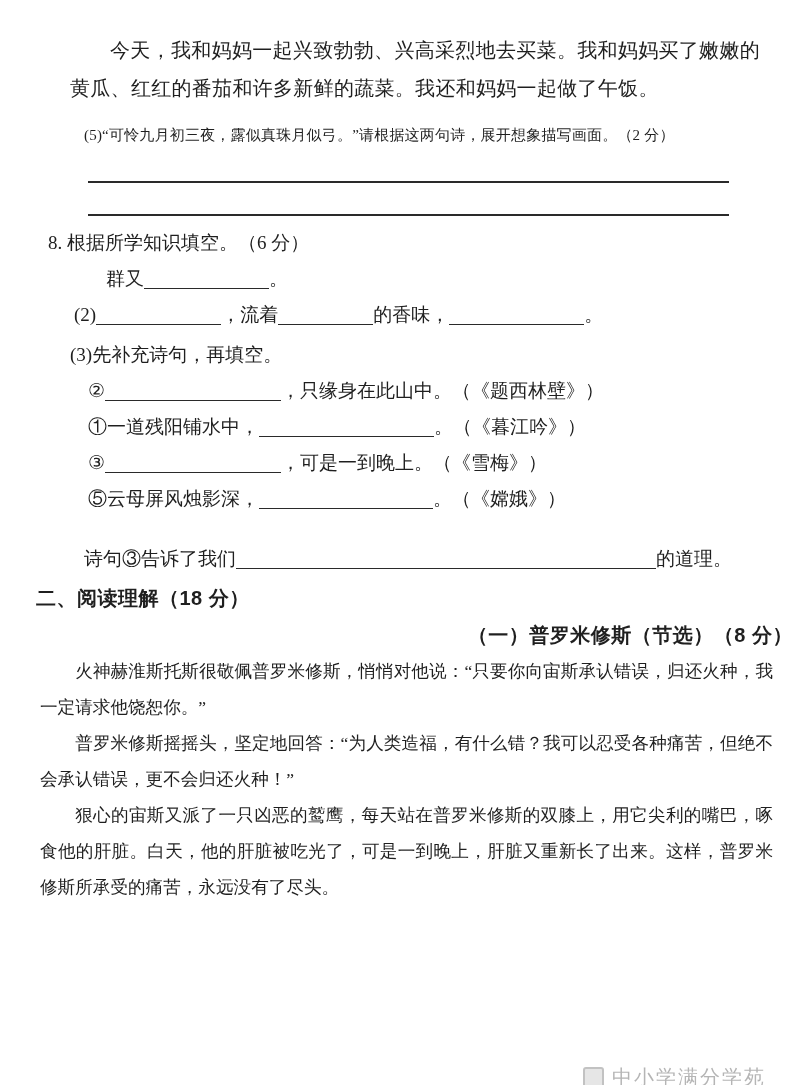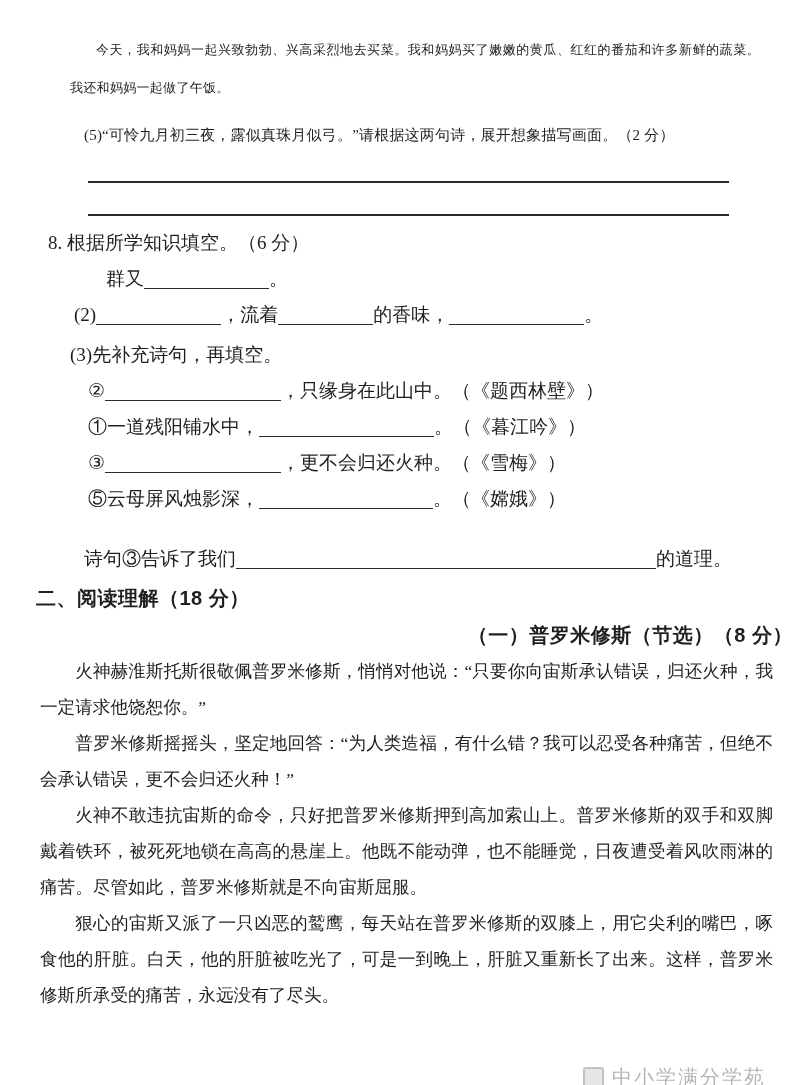--- a/index.html
+++ b/index.html
@@ -8,21 +8,21 @@
     width:793px;height:1085px;
     margin:0 auto;
     background:#ffffff;
     overflow:hidden;
     font-family:"Liberation Serif", serif;
     color:#1f1f1f;
   }
   
   .intro{
     margin:31px 33px 0 70px;
-    font-size:13px;line-height:38px;
+    font-size:20px;line-height:38px;
     text-indent:2em;text-align:justify;
     letter-spacing:0.3px;
   }
   
   .q5{
     margin:9px 20px 0 84px;
     font-size:15px;line-height:38px;
     white-space:nowrap;letter-spacing:0.2px;
   }
   
@@ -102,36 +102,35 @@
 
   <div class="qline ind-c mt4">(3)先补充诗句，再填空。</div>
 
   <div class="qline ind-d">
     <span>②</span><span class="blank" style="width:176px"></span><span>，只缘身在此山中。（《题西林壁》）</span>
   </div>
   <div class="qline ind-d">
     <span>①一道残阳铺水中，</span><span class="blank" style="width:175px"></span><span>。（《暮江吟》）</span>
   </div>
   <div class="qline ind-d">
-    <span>③</span><span class="blank" style="width:176px"></span><span>，更不会归还火种。（《雪梅》）</span>
+    <span>③</span><span class="blank" style="width:176px"></span><span>，可是一到晚上。（《雪梅》）</span>
   </div>
   <div class="qline ind-d">
     <span>⑤云母屏风烛影深，</span><span class="blank" style="width:174px"></span><span>。（《嫦娥》）</span>
   </div>
   <div class="qline ind-e">
     <span>诗句③告诉了我们</span><span class="blank" style="width:420px"></span><span>的道理。</span>
   </div>
 
   <div class="sec2h">二、阅读理解（18 分）</div>
   <div class="ptitle">（一）普罗米修斯（节选）（8 分）</div>
 
   <div class="passage">
     <p>火神赫淮斯托斯很敬佩普罗米修斯，悄悄对他说：“只要你向宙斯承认错误，归还火种，我一定请求他饶恕你。”</p>
     <p>普罗米修斯摇摇头，坚定地回答：“为人类造福，有什么错？我可以忍受各种痛苦，但绝不会承认错误，更不会归还火种！”</p>
-    <p>火神不敢违抗宙斯的命令，只好把普罗米修斯押到高加索山上。普罗米修斯的双手和双脚戴着铁环，被死死地锁在高高的悬崖上。他既不能动弹，也不能睡觉，日夜遭受着风吹雨淋的痛苦。尽管如此，普罗米修斯就是不向宙斯屈服。</p>
     <p>狠心的宙斯又派了一只凶恶的鹫鹰，每天站在普罗米修斯的双膝上，用它尖利的嘴巴，啄食他的肝脏。白天，他的肝脏被吃光了，可是一到晚上，肝脏又重新长了出来。这样，普罗米修斯所承受的痛苦，永远没有了尽头。</p>
   </div>
 
   <div class="watermark">
     <span class="wm-logo"></span>
     <span>中小学满分学苑</span>
   </div>
 
 </div>
 

